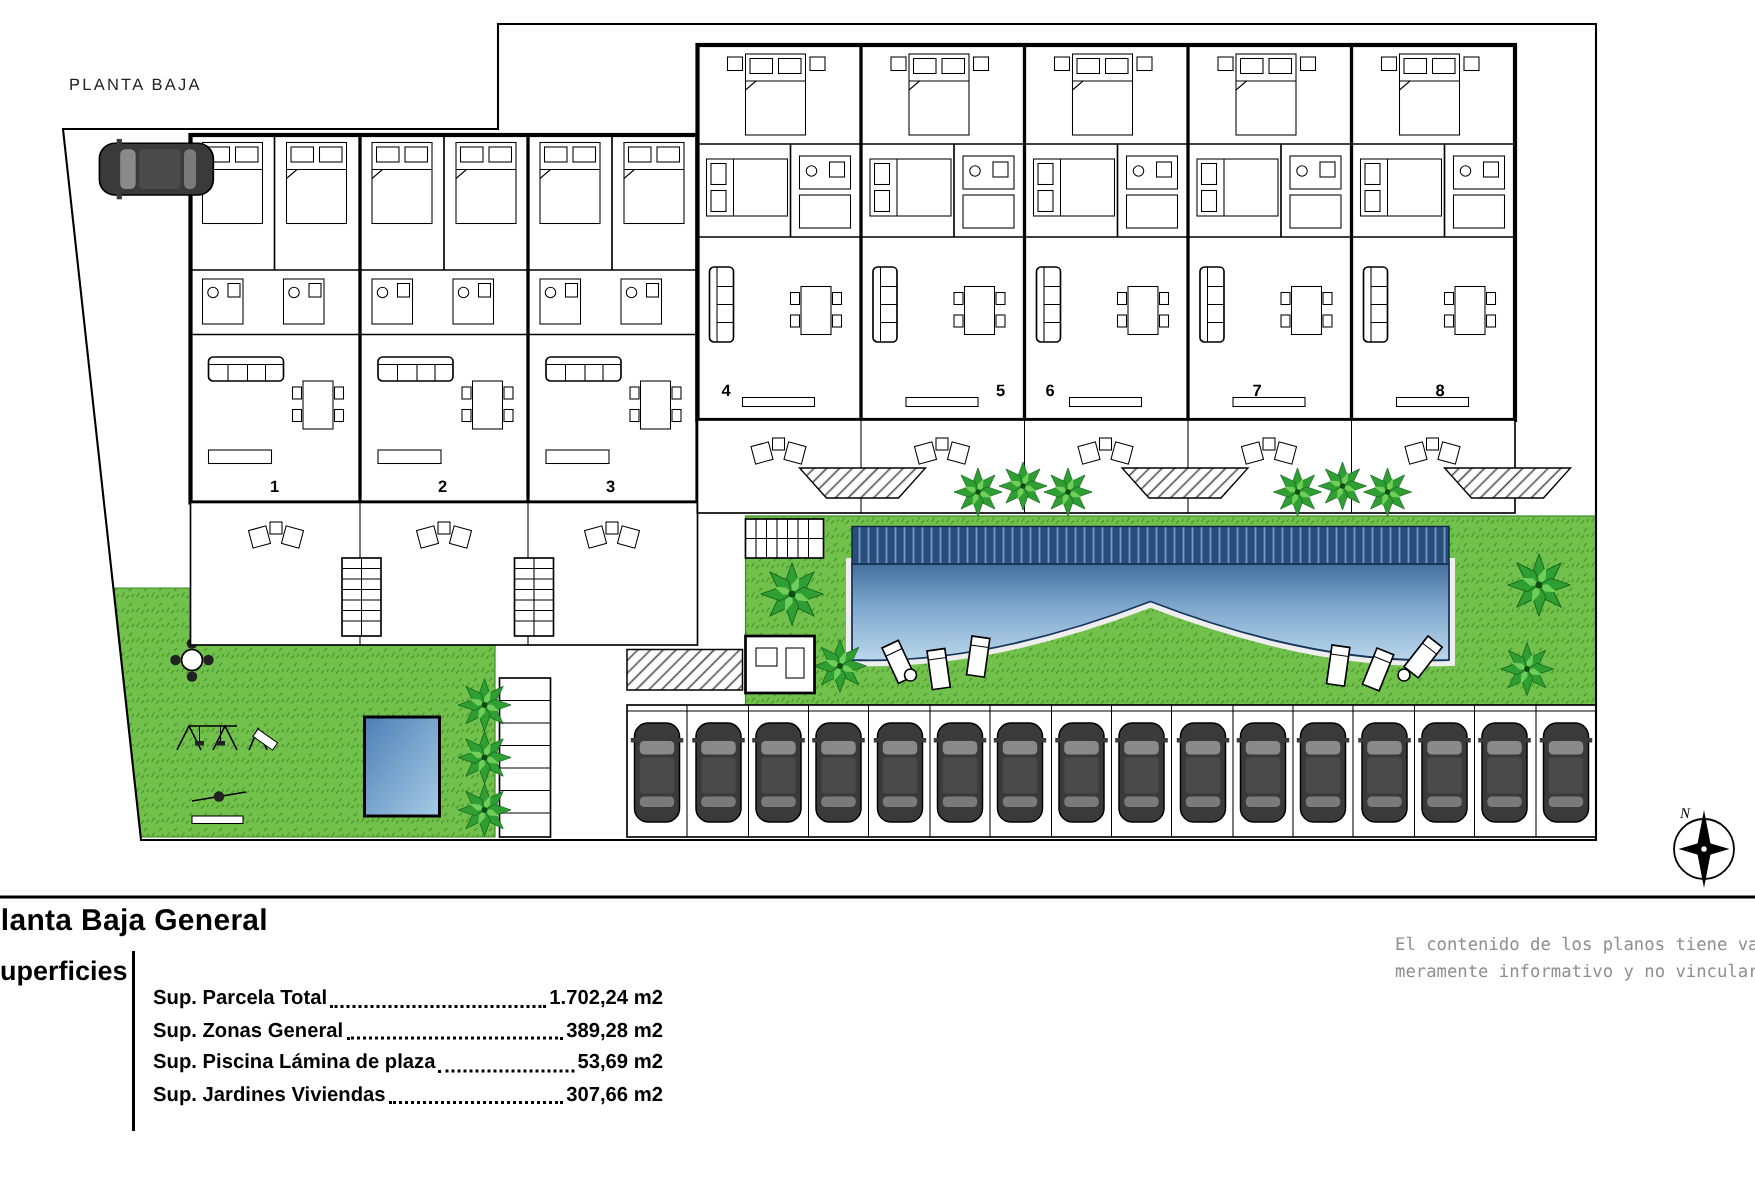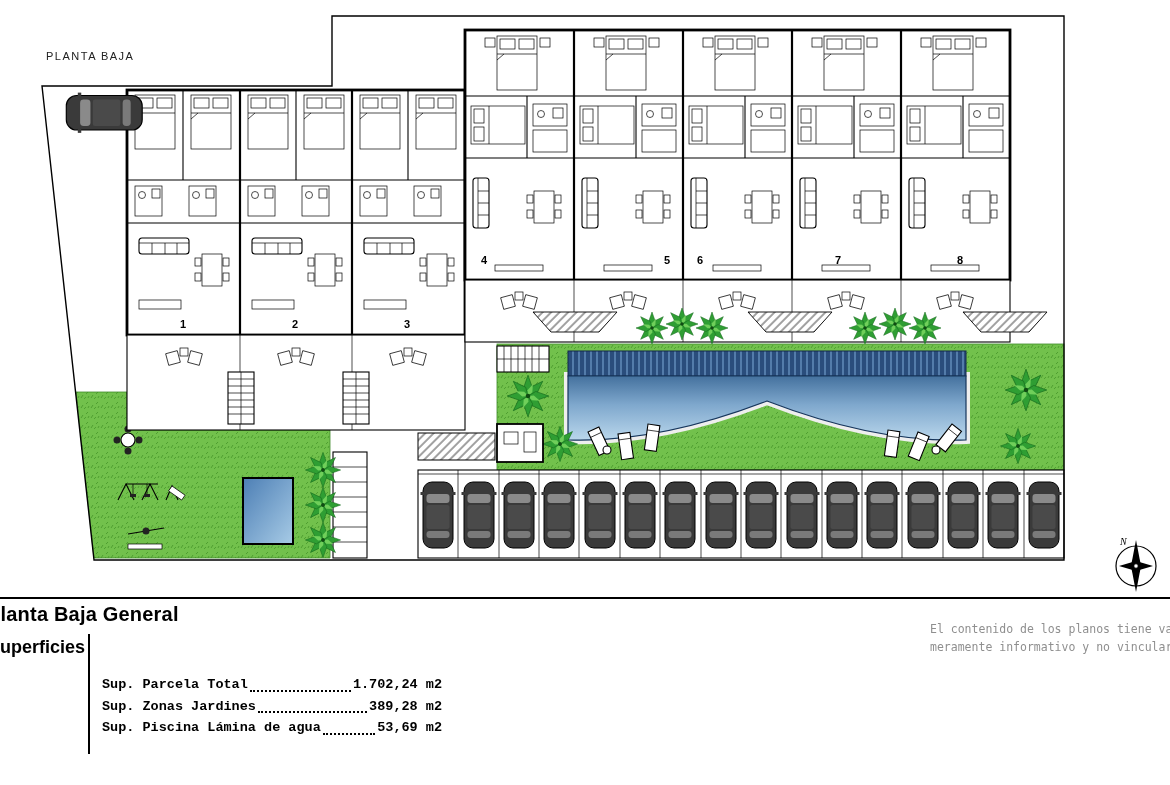--- a/index.html
+++ b/index.html
@@ -19,21 +19,21 @@
   .plantext{font-size:11px;letter-spacing:1.5px;fill:#222;font-family:"Liberation Sans",sans-serif;}
   .unitnum{font-size:11px;font-weight:bold;fill:#000;text-anchor:middle;font-family:"Liberation Sans",sans-serif;}
   .ntext{font-size:10px;font-style:italic;fill:#000;font-family:"Liberation Serif",serif;}
 
   
   .tb-divider{position:absolute;left:0;top:597px;width:1170px;height:2px;background:#000;}
   .tb-title{position:absolute;left:-13px;top:603px;margin:0;font-size:20px;font-weight:bold;
             letter-spacing:.2px;white-space:nowrap;}
   .tb-side{position:absolute;left:-12px;top:637px;font-size:18px;font-weight:bold;white-space:nowrap;}
   .tb-vline{position:absolute;left:88px;top:634px;width:2px;height:120px;background:#000;}
-  .tb-table{position:absolute;left:102px;top:674px;width:340px;font-family:Liberation Mono, monospace;}
+  .tb-table{position:absolute;left:102px;top:654px;width:340px;}
   .tb-row{display:flex;align-items:baseline;font-size:13.5px;font-weight:bold;line-height:21.5px;}
   .tb-label{white-space:nowrap;}
   .tb-dots{flex:1;border-bottom:2.5px dotted #000;margin:0 2px;align-self:flex-end;margin-bottom:4px;min-width:12px;}
   .tb-value{white-space:nowrap;}
   .tb-disclaimer{position:absolute;left:930px;top:620px;width:300px;
                  font-family:"DejaVu Sans Mono",monospace;font-size:11.5px;color:#8f8f8f;
                  line-height:18px;white-space:nowrap;}
 </style>
 </head>
 <body>
@@ -416,28 +416,33 @@
   <div class="tb-side">Superficies</div>
   <div class="tb-vline"></div>
 
   <div class="tb-table">
     <div class="tb-row">
       <span class="tb-label">Sup. Parcela Total</span>
       <span class="tb-dots"></span>
       <span class="tb-value">1.702,24 m2</span>
     </div>
     <div class="tb-row">
-      <span class="tb-label">Sup. Zonas Jardines</span>
+      <span class="tb-label">Sup. Zonas General</span>
       <span class="tb-dots"></span>
       <span class="tb-value">389,28 m2</span>
     </div>
     <div class="tb-row">
-      <span class="tb-label">Sup. Piscina Lámina de agua</span>
+      <span class="tb-label">Sup. Piscina Lámina de plaza</span>
       <span class="tb-dots"></span>
       <span class="tb-value">53,69 m2</span>
+    </div>
+    <div class="tb-row">
+      <span class="tb-label">Sup. Jardines Viviendas</span>
+      <span class="tb-dots"></span>
+      <span class="tb-value">307,66 m2</span>
     </div>
   </div>
 
   <div class="tb-disclaimer">
     <div>El contenido de los planos tiene valo</div>
     <div>meramente informativo y no vincular</div>
   </div>
 
 </div>
 

